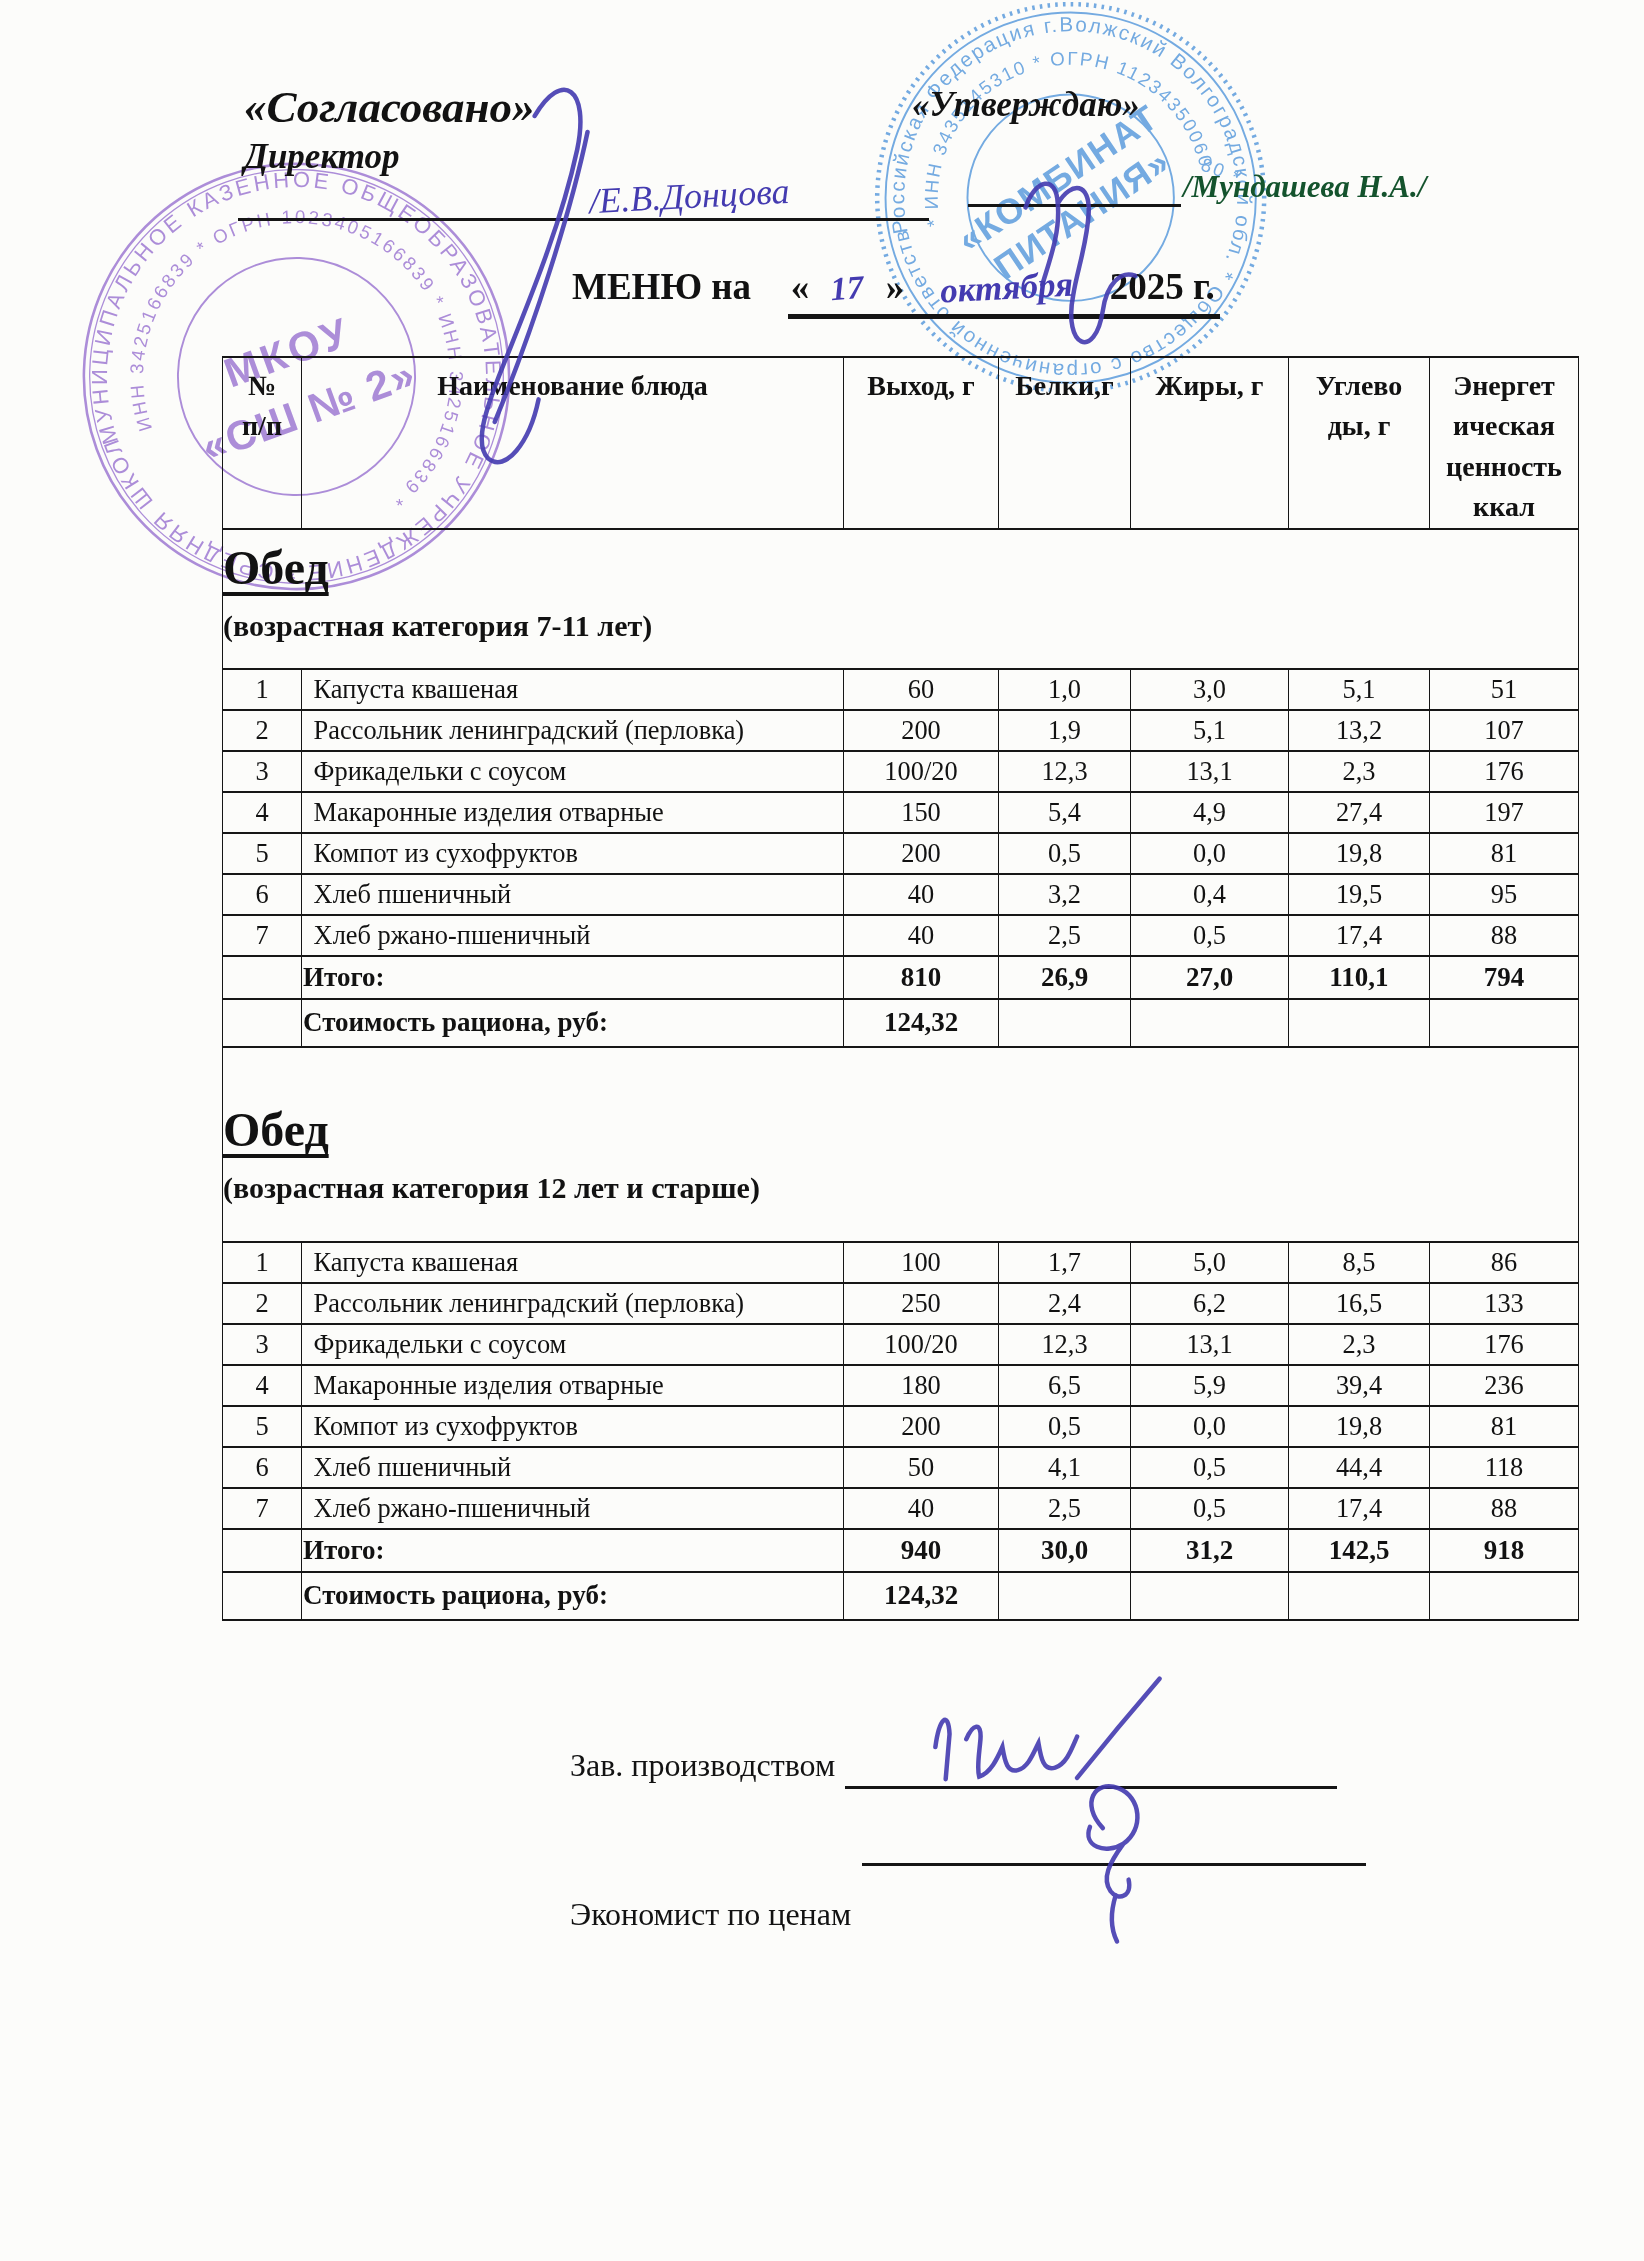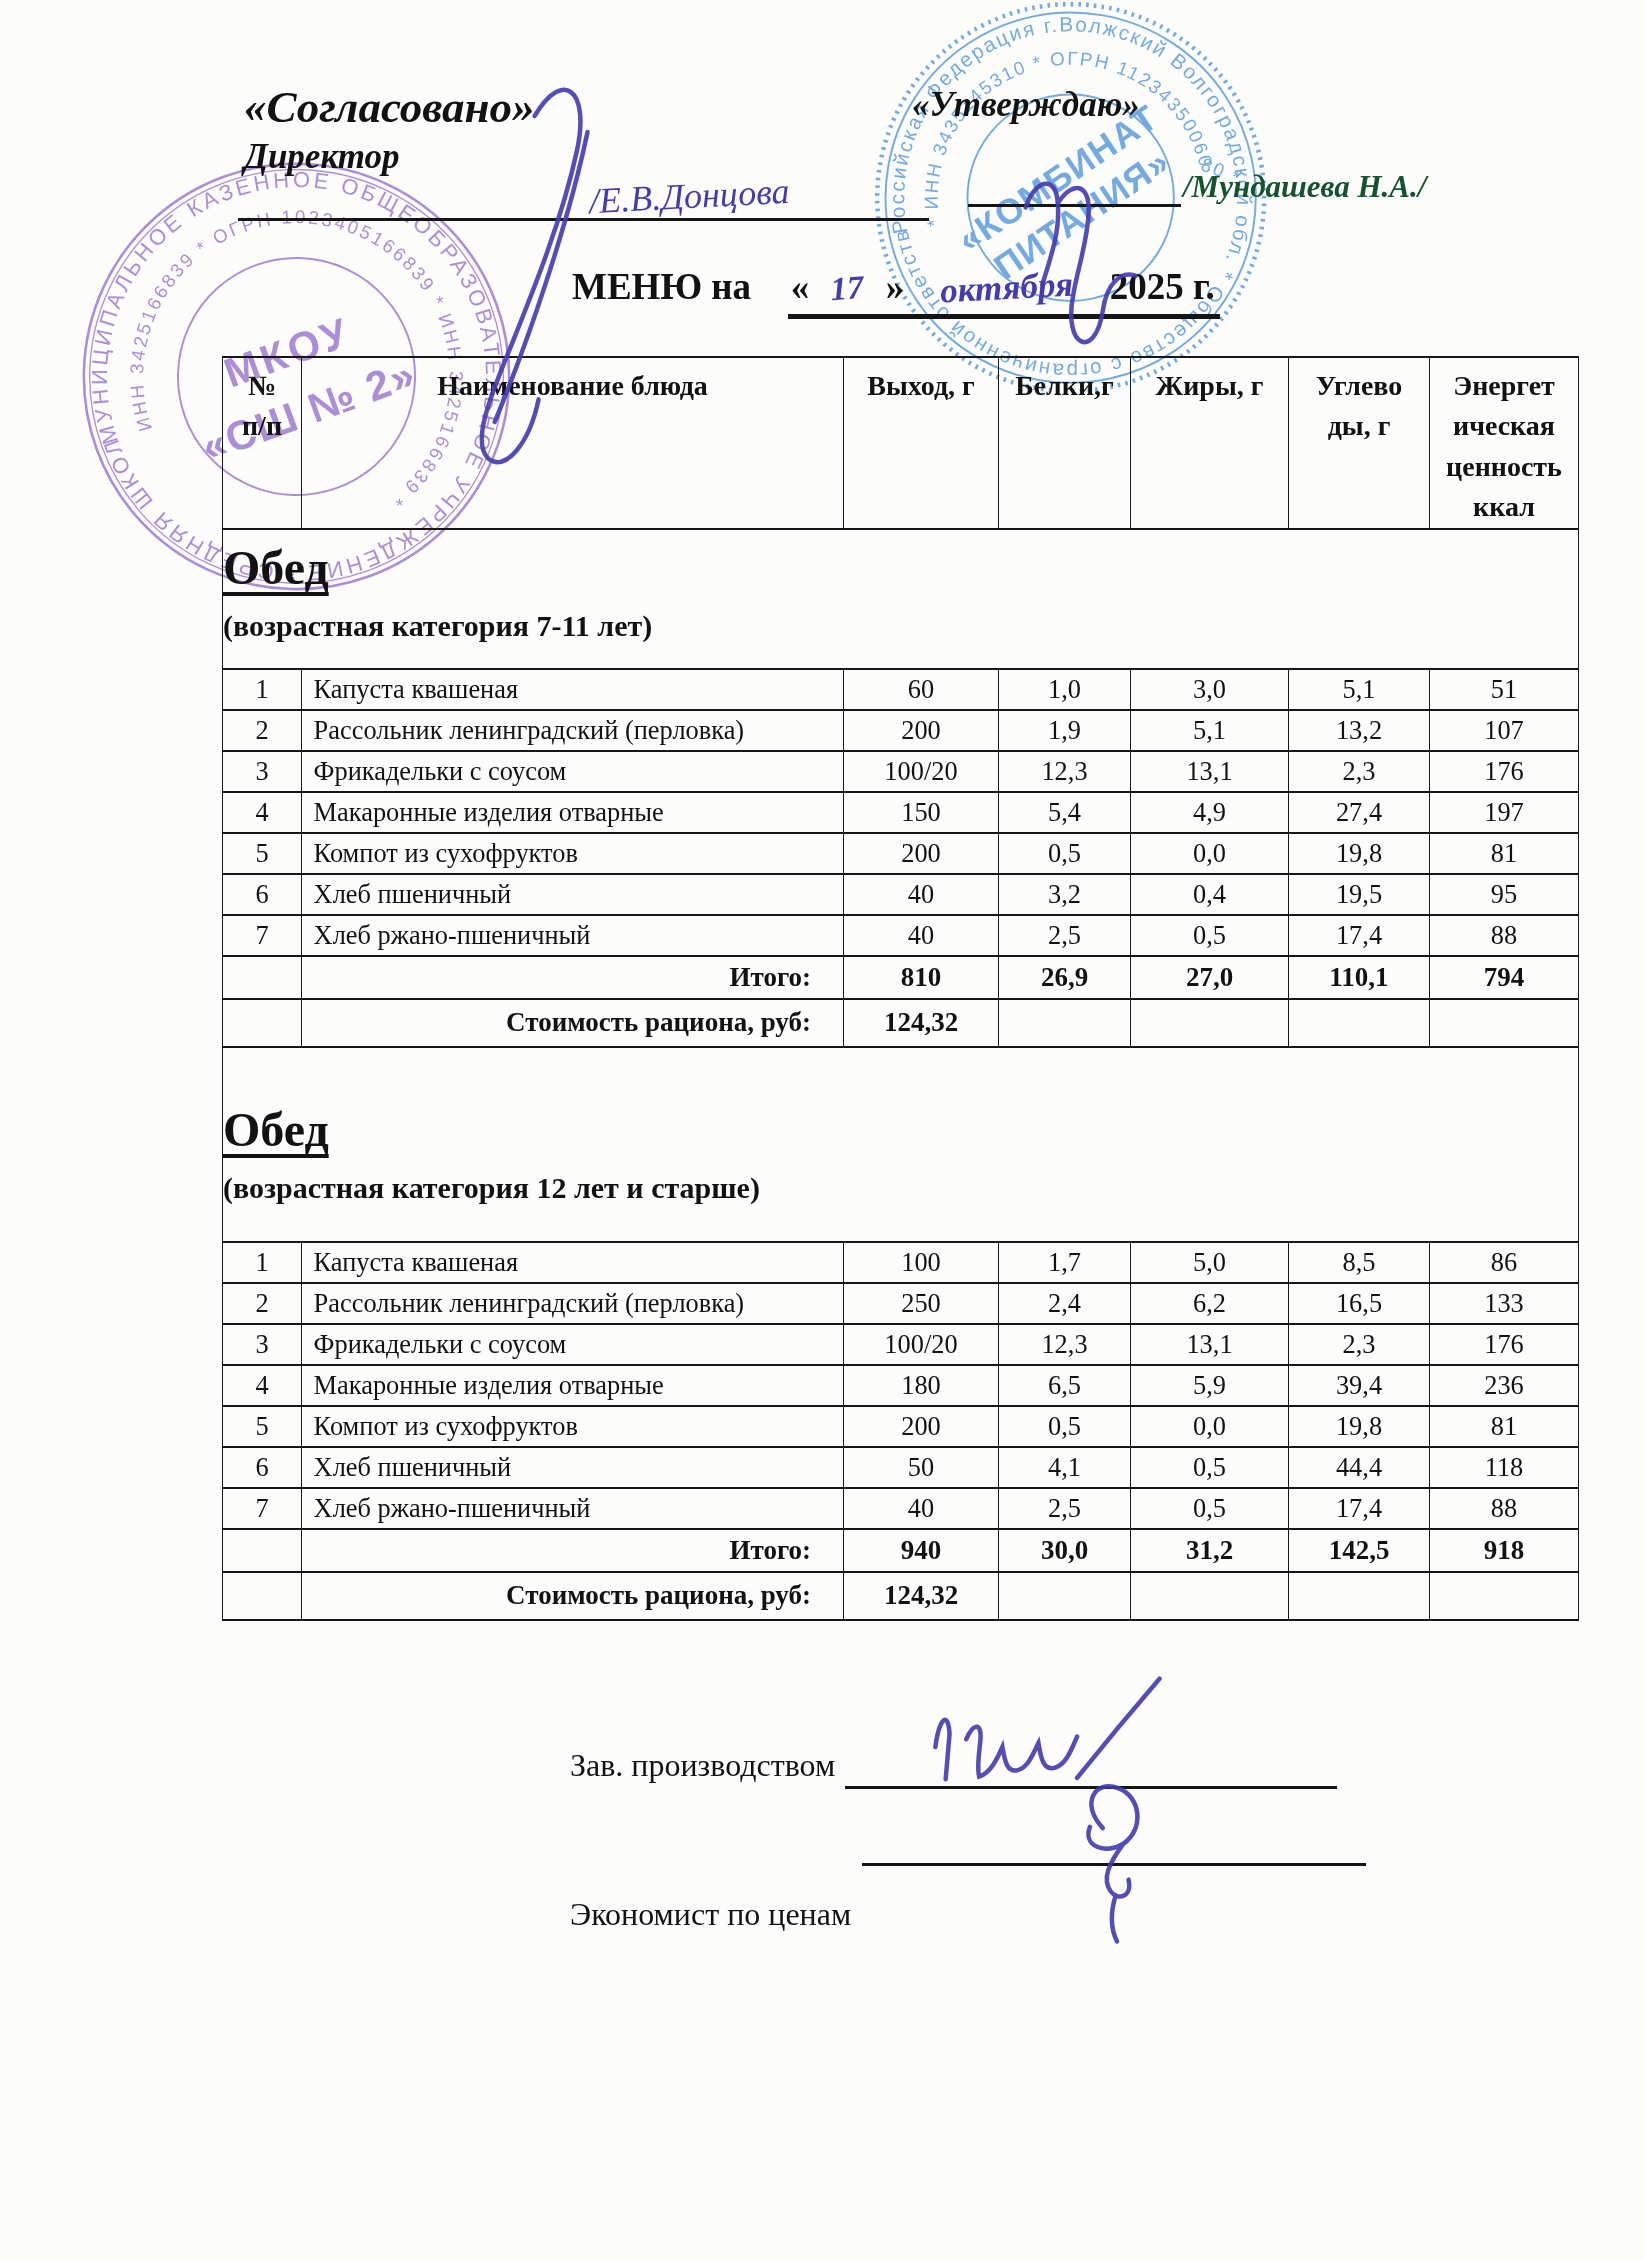--- a/index.html
+++ b/index.html
@@ -32,21 +32,21 @@
   .section-cell{text-align:left;padding:10.3px 0 24.5px 0;}
   .section-tall .section-cell{padding:54px 0 36px 0;}
   .sec-title{font-size:48px;font-weight:bold;text-decoration:underline;text-decoration-thickness:3.9px;text-underline-offset:7.7px;}
   .sec-sub{font-size:30px;font-weight:bold;margin-top:14px;}
   .data-row td{height:37px;font-size:26.4px;}
   .total-row td{height:39px;font-size:27px;font-weight:bold;}
   .cost-row td{height:44px;font-size:27px;font-weight:bold;}
   td.cell-n{text-align:center;}
   td.cell-name{text-align:left;padding-left:11.6px;}
   td.cell-num{text-align:center;}
-  td.cell-label{text-align:right;padding-right:32px;}
+  td.cell-label{padding-right:32px;}
   
   .foot-label{font-size:32px;}
   .fl1{left:570px;top:1747px;}
   .fl2{left:570px;top:1896px;}
   svg.stamp,svg.inklayer{position:absolute;pointer-events:none;}
 </style>
 </head>
 <body>
 
 <div id="page">

